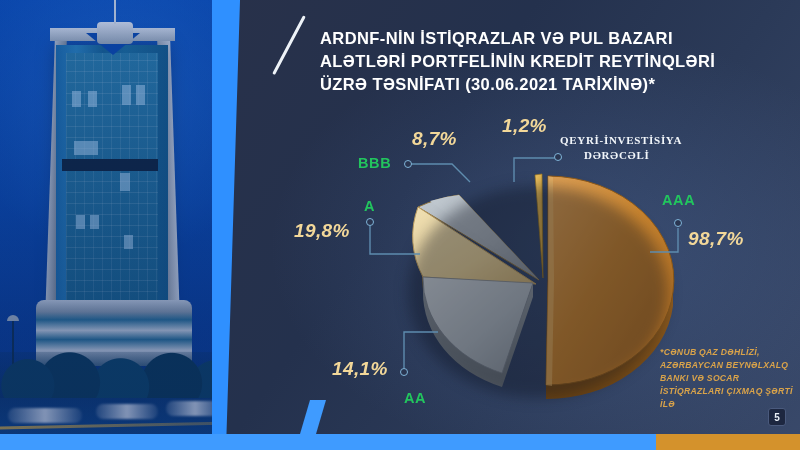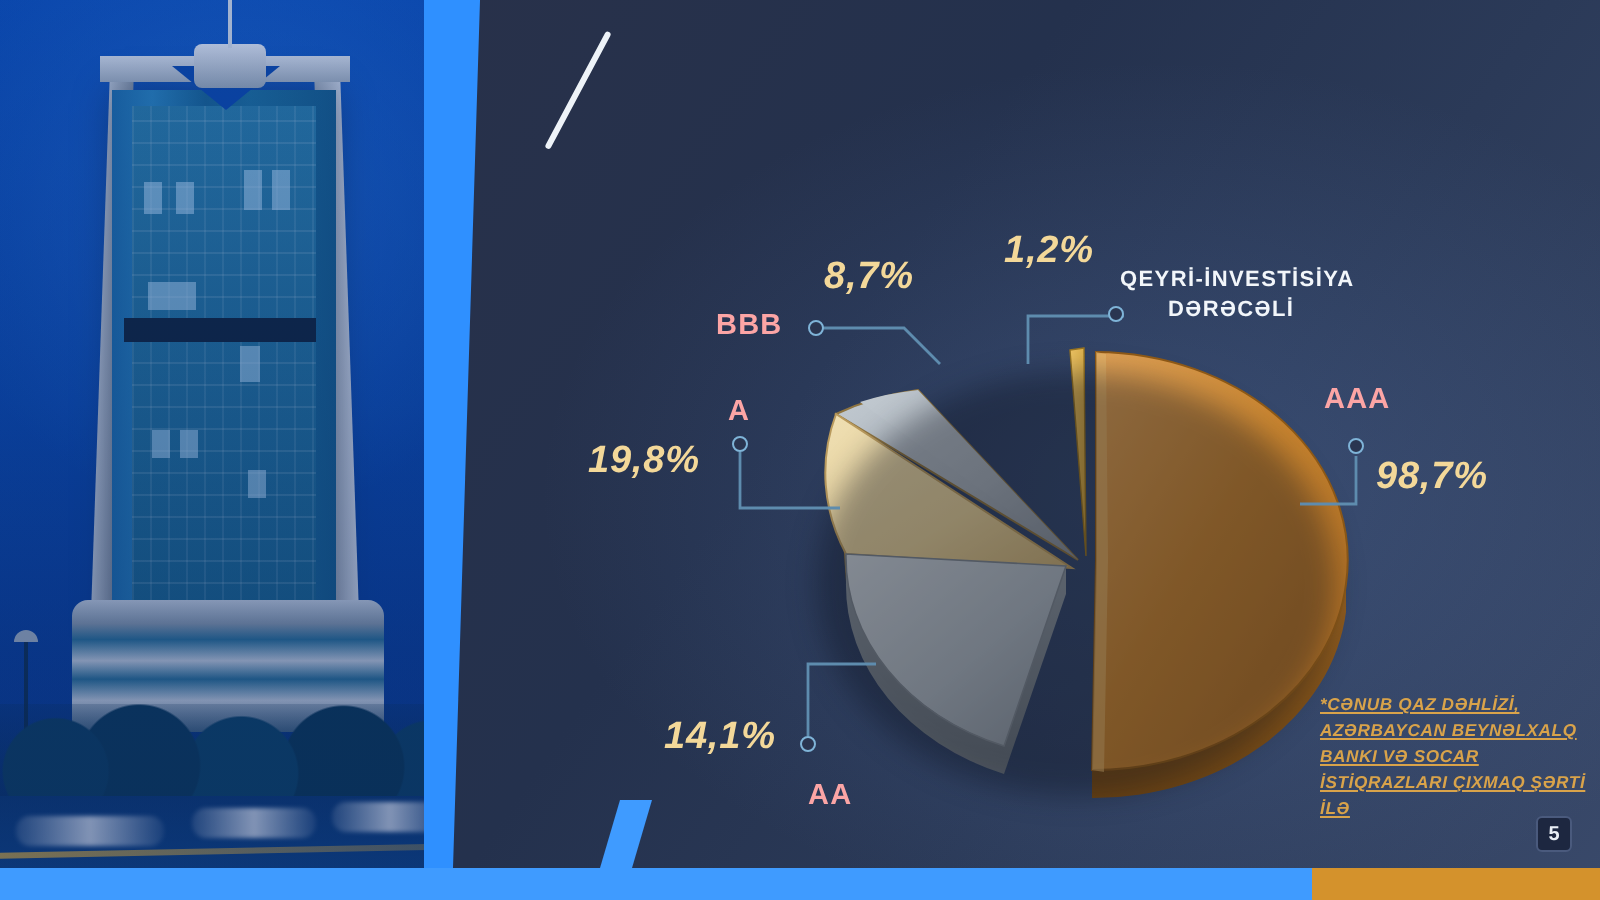--- a/index.html
+++ b/index.html
@@ -79,30 +79,30 @@
     font-weight:bold;font-size:16.5px;line-height:1.38;letter-spacing:.4px;
     text-transform:uppercase;}
 
   
   .pie-wrap{position:absolute;left:396px;top:160px;width:300px;height:245px;}
   .pie-shadow{position:absolute;left:12px;top:26px;width:260px;height:212px;border-radius:50%;
     background:rgba(10,16,30,.38);filter:blur(7px);}
 
   
   .lbl{position:absolute;white-space:nowrap;}
-  .cat{color:#fca5a5;font-weight:bold;font-size:14.5px;letter-spacing:.6px;}
+  .cat{color:#22c55e;font-weight:bold;font-size:14.5px;letter-spacing:.6px;}
   .pct{color:#f3d899;font-weight:bold;font-style:italic;font-size:19px;letter-spacing:.4px;}
   .cat-2l{color:#f2f6fa;font-weight:bold;font-size:11px;line-height:1.35;letter-spacing:.7px;text-align:center;}
   .dot{position:absolute;width:8px;height:8px;border-radius:50%;
     border:1.6px solid #7fb4d8;background:#2a3550;}
   .leader{position:absolute;stroke:#5e8cae;stroke-width:1.4;fill:none;}
 
   .footnote{position:absolute;left:660px;top:346px;width:134px;
     color:#d9a34a;font-weight:bold;font-style:italic;font-size:8.6px;line-height:1.5;
-    letter-spacing:.3px;text-transform:uppercase;text-decoration:underline;}
+    letter-spacing:.3px;text-transform:uppercase;}
 
   .pagebox{position:absolute;right:14px;bottom:24px;width:18px;height:18px;border-radius:3px;
     background:#1d2740;border:1px solid #4a5a7d;color:#e8eef5;font-size:10px;font-weight:bold;
     display:flex;align-items:center;justify-content:center;}
 </style>
 </head>
 <body>
 
 <div class="stage">
 
@@ -147,20 +147,21 @@
   </div>
 
   <div class="panel-blue-edge"></div>
   <div class="panel">
     <div class="panel-vignette"></div>
   </div>
 
   <div class="title-slash">
       <i></i>
     </div>
+  <div class="title">ARDNF-NİN İSTİQRAZLAR VƏ PUL BAZARI ALƏTLƏRİ PORTFELİNİN KREDİT REYTİNQLƏRİ ÜZRƏ TƏSNİFATI (30.06.2021 TARİXİNƏ)*</div>
 
   <div class="pie-wrap">
     <div class="pie-shadow"></div>
 
     <svg width="300" height="245" viewBox="0 0 300 245">
       <defs>
         <linearGradient id="gAAA" x1="0" y1="0" x2="1" y2="1">
           <stop offset="0%" stop-color="#e0a257"></stop>
             <stop offset="45%" stop-color="#c8842f"></stop>
             <stop offset="100%" stop-color="#a86820"></stop>
@@ -216,21 +217,21 @@
       <path d="M152 120 L152 16 A127 104 0 0 1 277 132 A127 104 0 0 1 150 225 Z" fill="url(#gAAA)" stroke="#8f5a17" stroke-width="1"></path>
       <path d="M152 16 L152 120 L150 225 L156 226 L158 120 L157 17 Z" fill="#e8b96f" opacity=".55"></path>
     </svg>
   </div>
 
   <svg class="leader" style="left:510px;top:148px;width:60px;height:36px;">
     <polyline points="4,34 4,10 52,10"></polyline>
   </svg>
   <div class="dot" style="left:554px;top:153px;"></div>
   <div class="lbl pct" style="left:502px;top:115px;">1,2%</div>
-  <div class="lbl" style="left:560px;top:133px;width:150px;">
+  <div class="lbl" style="left:560px;top:133px;width:150px;font-family:Liberation Serif, serif;">
     <div class="cat-2l" style="text-align:left;">
       <span>QEYRİ-İNVESTİSİYA</span><br>
       <span style="display:inline-block;padding-left:24px;">DƏRƏCƏLİ</span>
     </div>
   </div>
 
   <svg class="leader" style="left:408px;top:158px;width:70px;height:28px;">
     <polyline points="2,6 44,6 62,24"></polyline>
   </svg>
   <div class="dot" style="left:404px;top:160px;"></div>

